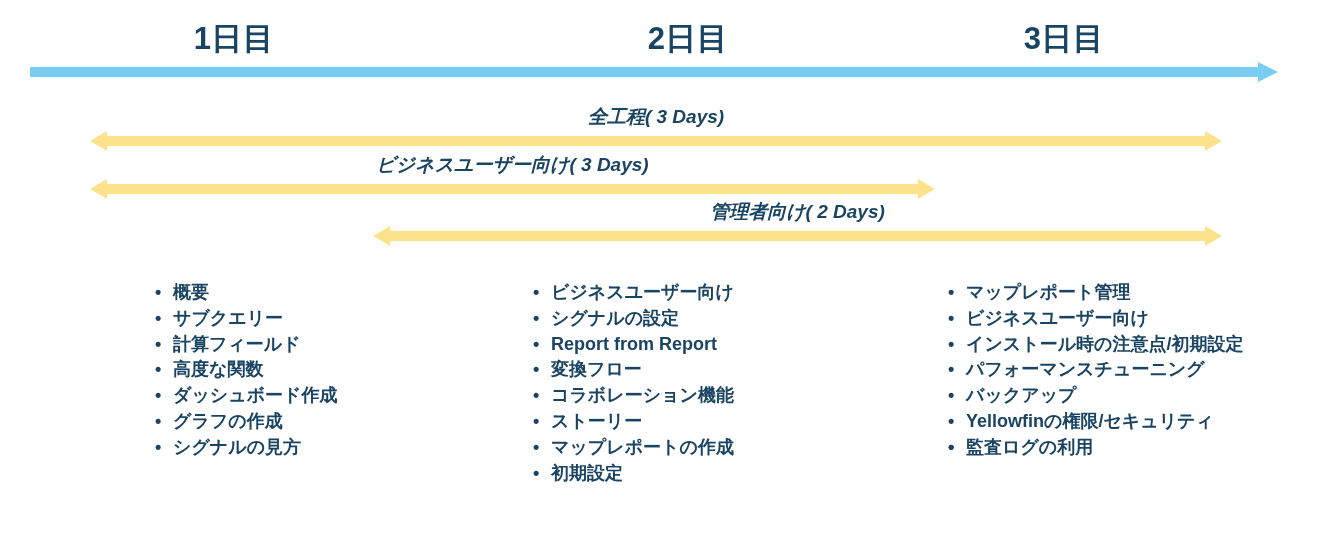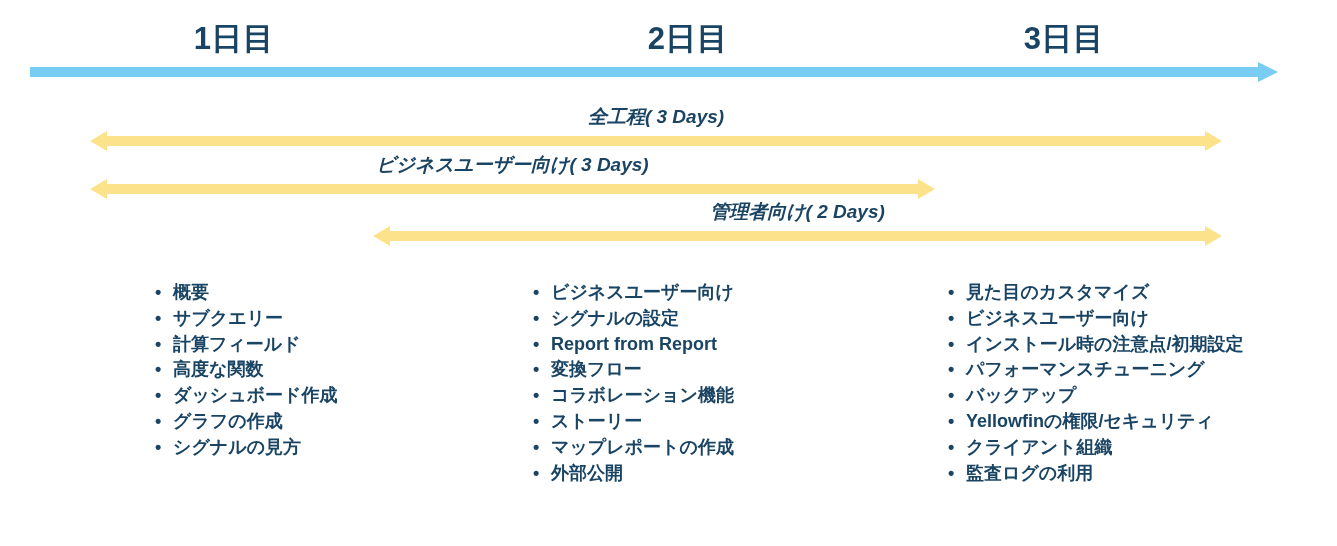--- a/index.html
+++ b/index.html
@@ -198,30 +198,30 @@
     <li class="topic-item">
       <span class="topic-bullet">•</span>
       <span>ストーリー</span>
     </li>
     <li class="topic-item">
       <span class="topic-bullet">•</span>
       <span>マップレポートの作成</span>
     </li>
     <li class="topic-item">
       <span class="topic-bullet">•</span>
-      <span>外部公開</span>
+      <span>初期設定</span>
     </li>
   </ul>
 </div>
 
 <div id="col-2" class="topic-col">
   <ul class="topic-list">
     <li class="topic-item">
       <span class="topic-bullet">•</span>
-      <span>見た目のカスタマイズ</span>
+      <span>マップレポート管理</span>
     </li>
     <li class="topic-item">
       <span class="topic-bullet">•</span>
       <span>ビジネスユーザー向け</span>
     </li>
     <li class="topic-item">
       <span class="topic-bullet">•</span>
       <span>インストール時の注意点/初期設定</span>
     </li>
     <li class="topic-item">
@@ -231,20 +231,19 @@
     <li class="topic-item">
       <span class="topic-bullet">•</span>
       <span>バックアップ</span>
     </li>
     <li class="topic-item">
       <span class="topic-bullet">•</span>
       <span>Yellowfinの権限/セキュリティ</span>
     </li>
     <li class="topic-item">
       <span class="topic-bullet">•</span>
-      <span>クライアント組織</span>
     </li>
     <li class="topic-item">
       <span class="topic-bullet">•</span>
       <span>監査ログの利用</span>
     </li>
   </ul>
 </div>
 
 </body></html>

